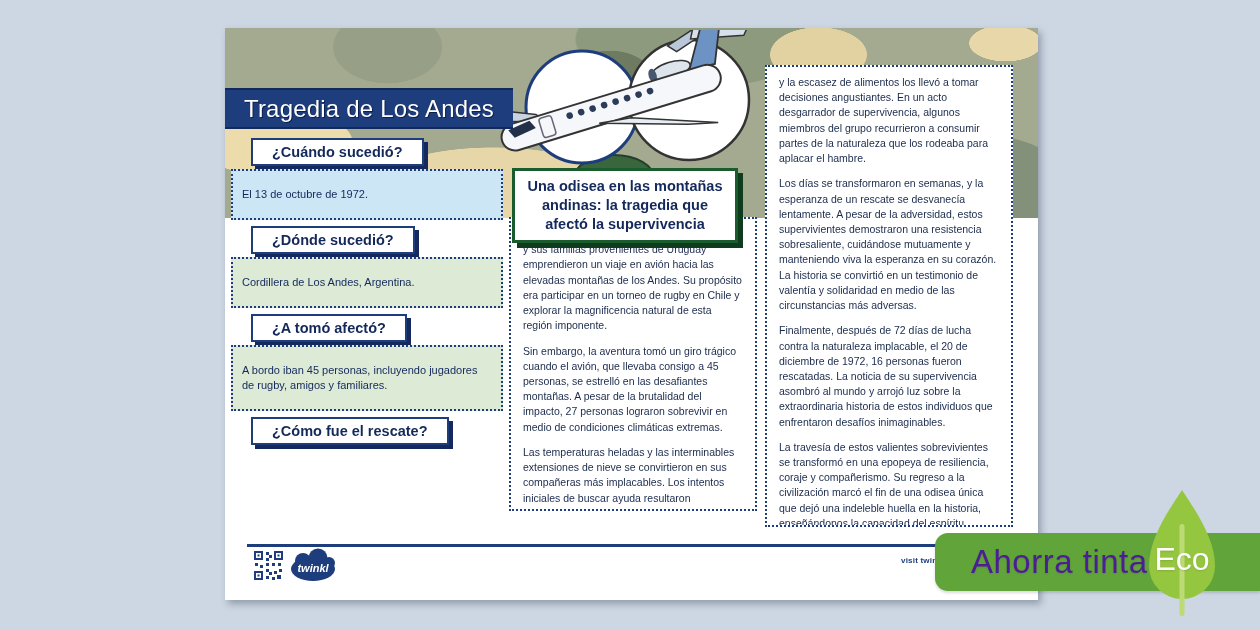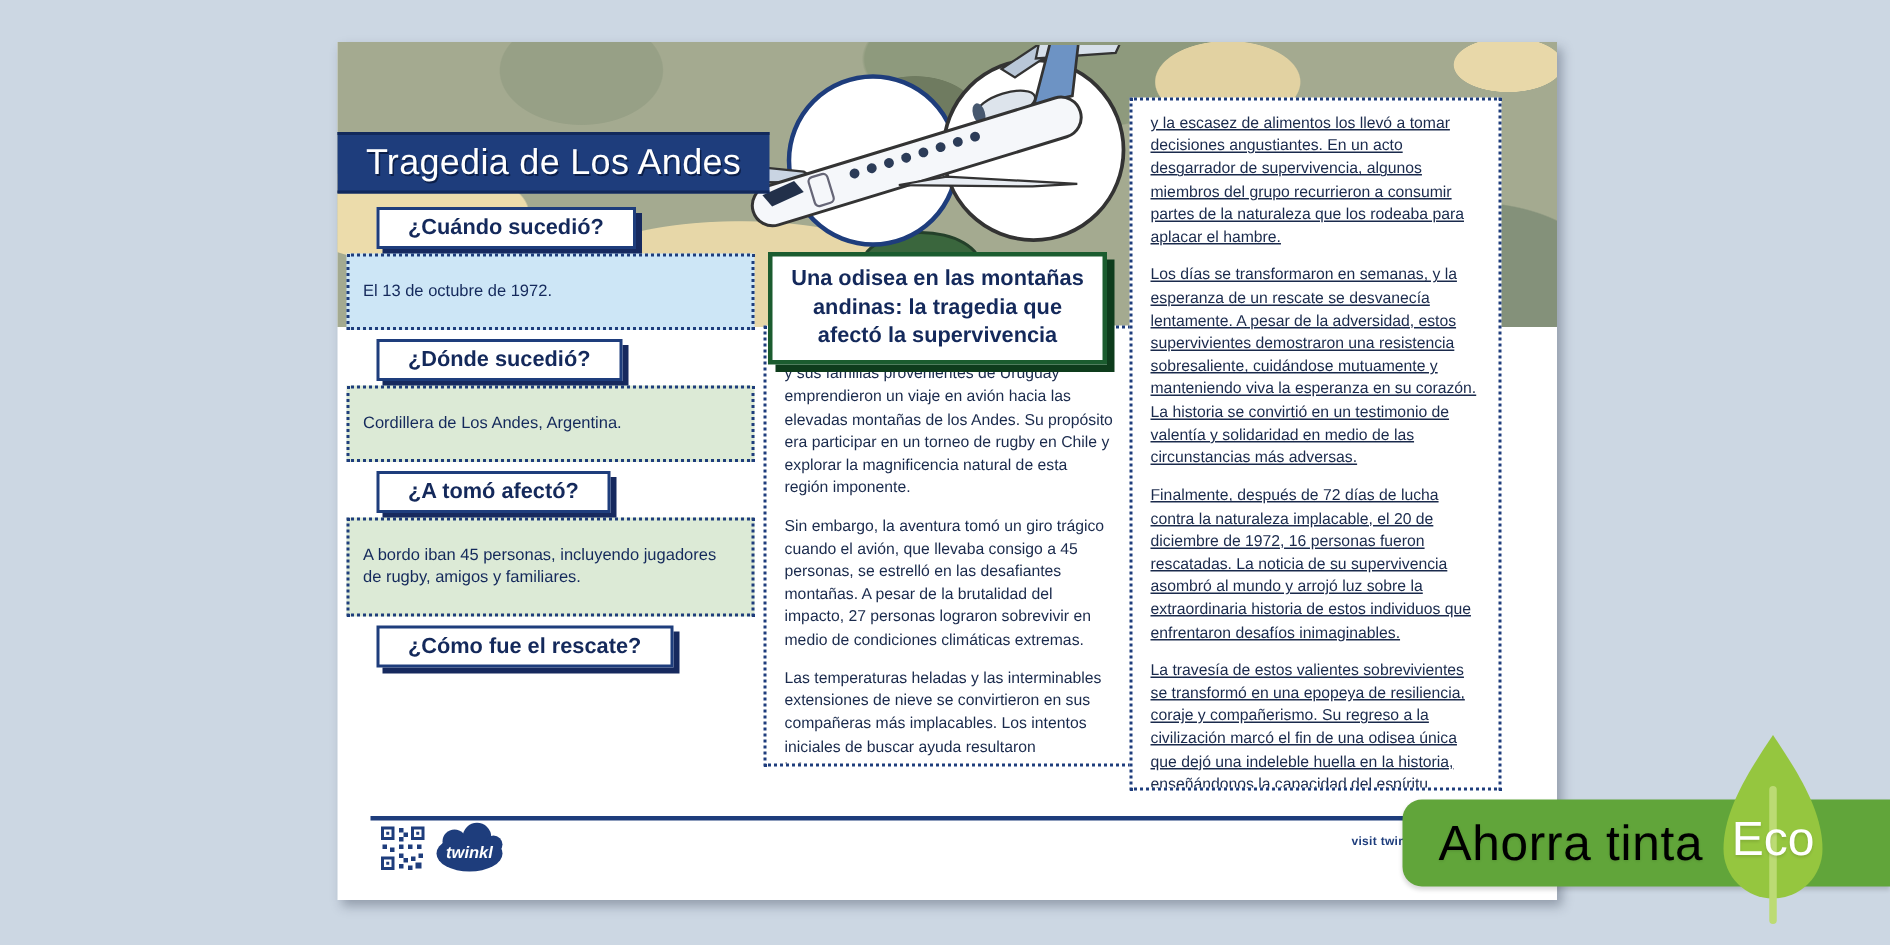--- a/index.html
+++ b/index.html
@@ -84,45 +84,45 @@
     font-weight:bold;font-size:14.5px;line-height:1.3;color:#14295b;
     z-index:3;
   }
   .center-text{
     position:absolute;left:284px;top:189px;width:248px;height:294px;box-sizing:border-box;
     background:#ffffff;border:2px dotted #1e3d7c;
     padding:8px 12px;font-size:10.5px;line-height:1.45;color:#1a2a4c;
     overflow:hidden;z-index:2;
   }
   .right-text{
-    position:absolute;left:528px;top:37px;width:248px;height:462px;box-sizing:border-box;
+    position:absolute;left:540px;top:37px;width:248px;height:462px;box-sizing:border-box;
     background:#ffffff;border:2px dotted #1e3d7c;
     padding:8px 12px;font-size:10.5px;line-height:1.45;color:#1a2a4c;
-    overflow:hidden;z-index:2;text-decoration:underline;
+    overflow:hidden;z-index:2;
   }
   .center-text p,.right-text p{margin:0 0 10px 0;}
 
   
   .footer-line{position:absolute;left:22px;top:516px;width:766px;height:3px;background:#1e3d7c;}
   .qr{position:absolute;left:28px;top:522px;width:31px;height:31px;}
   .logo{position:absolute;left:64px;top:519px;width:50px;height:36px;}
   .visit{
     position:absolute;left:676px;top:528px;width:120px;
     font-size:8px;font-weight:bold;color:#1e3d7c;letter-spacing:.2px;
   }
 
   
   .eco-badge{
     position:absolute;left:935px;top:533px;width:325px;height:58px;
     background:#61a53a;border-radius:13px 0 0 13px;
     display:flex;align-items:center;z-index:5;
     box-shadow:0 2px 3px rgba(0,0,0,.15);
   }
   .eco-label{
-    margin-left:24px;color:#000000;font-size:33px;letter-spacing:.5px;
+    margin-left:36px;color:#4c1d95;font-size:33px;letter-spacing:.5px;
     text-shadow:0 1px 2px rgba(0,0,0,.12);
   }
   .leaf{position:absolute;left:1146px;top:488px;width:72px;height:132px;z-index:6;}
   .eco-text{
     position:absolute;left:1146px;top:541px;width:72px;text-align:center;
     color:#ffffff;font-size:32px;font-weight:normal;z-index:7;
     text-shadow:0 1px 2px rgba(0,0,0,.12);
   }
 </style>
 </head>

